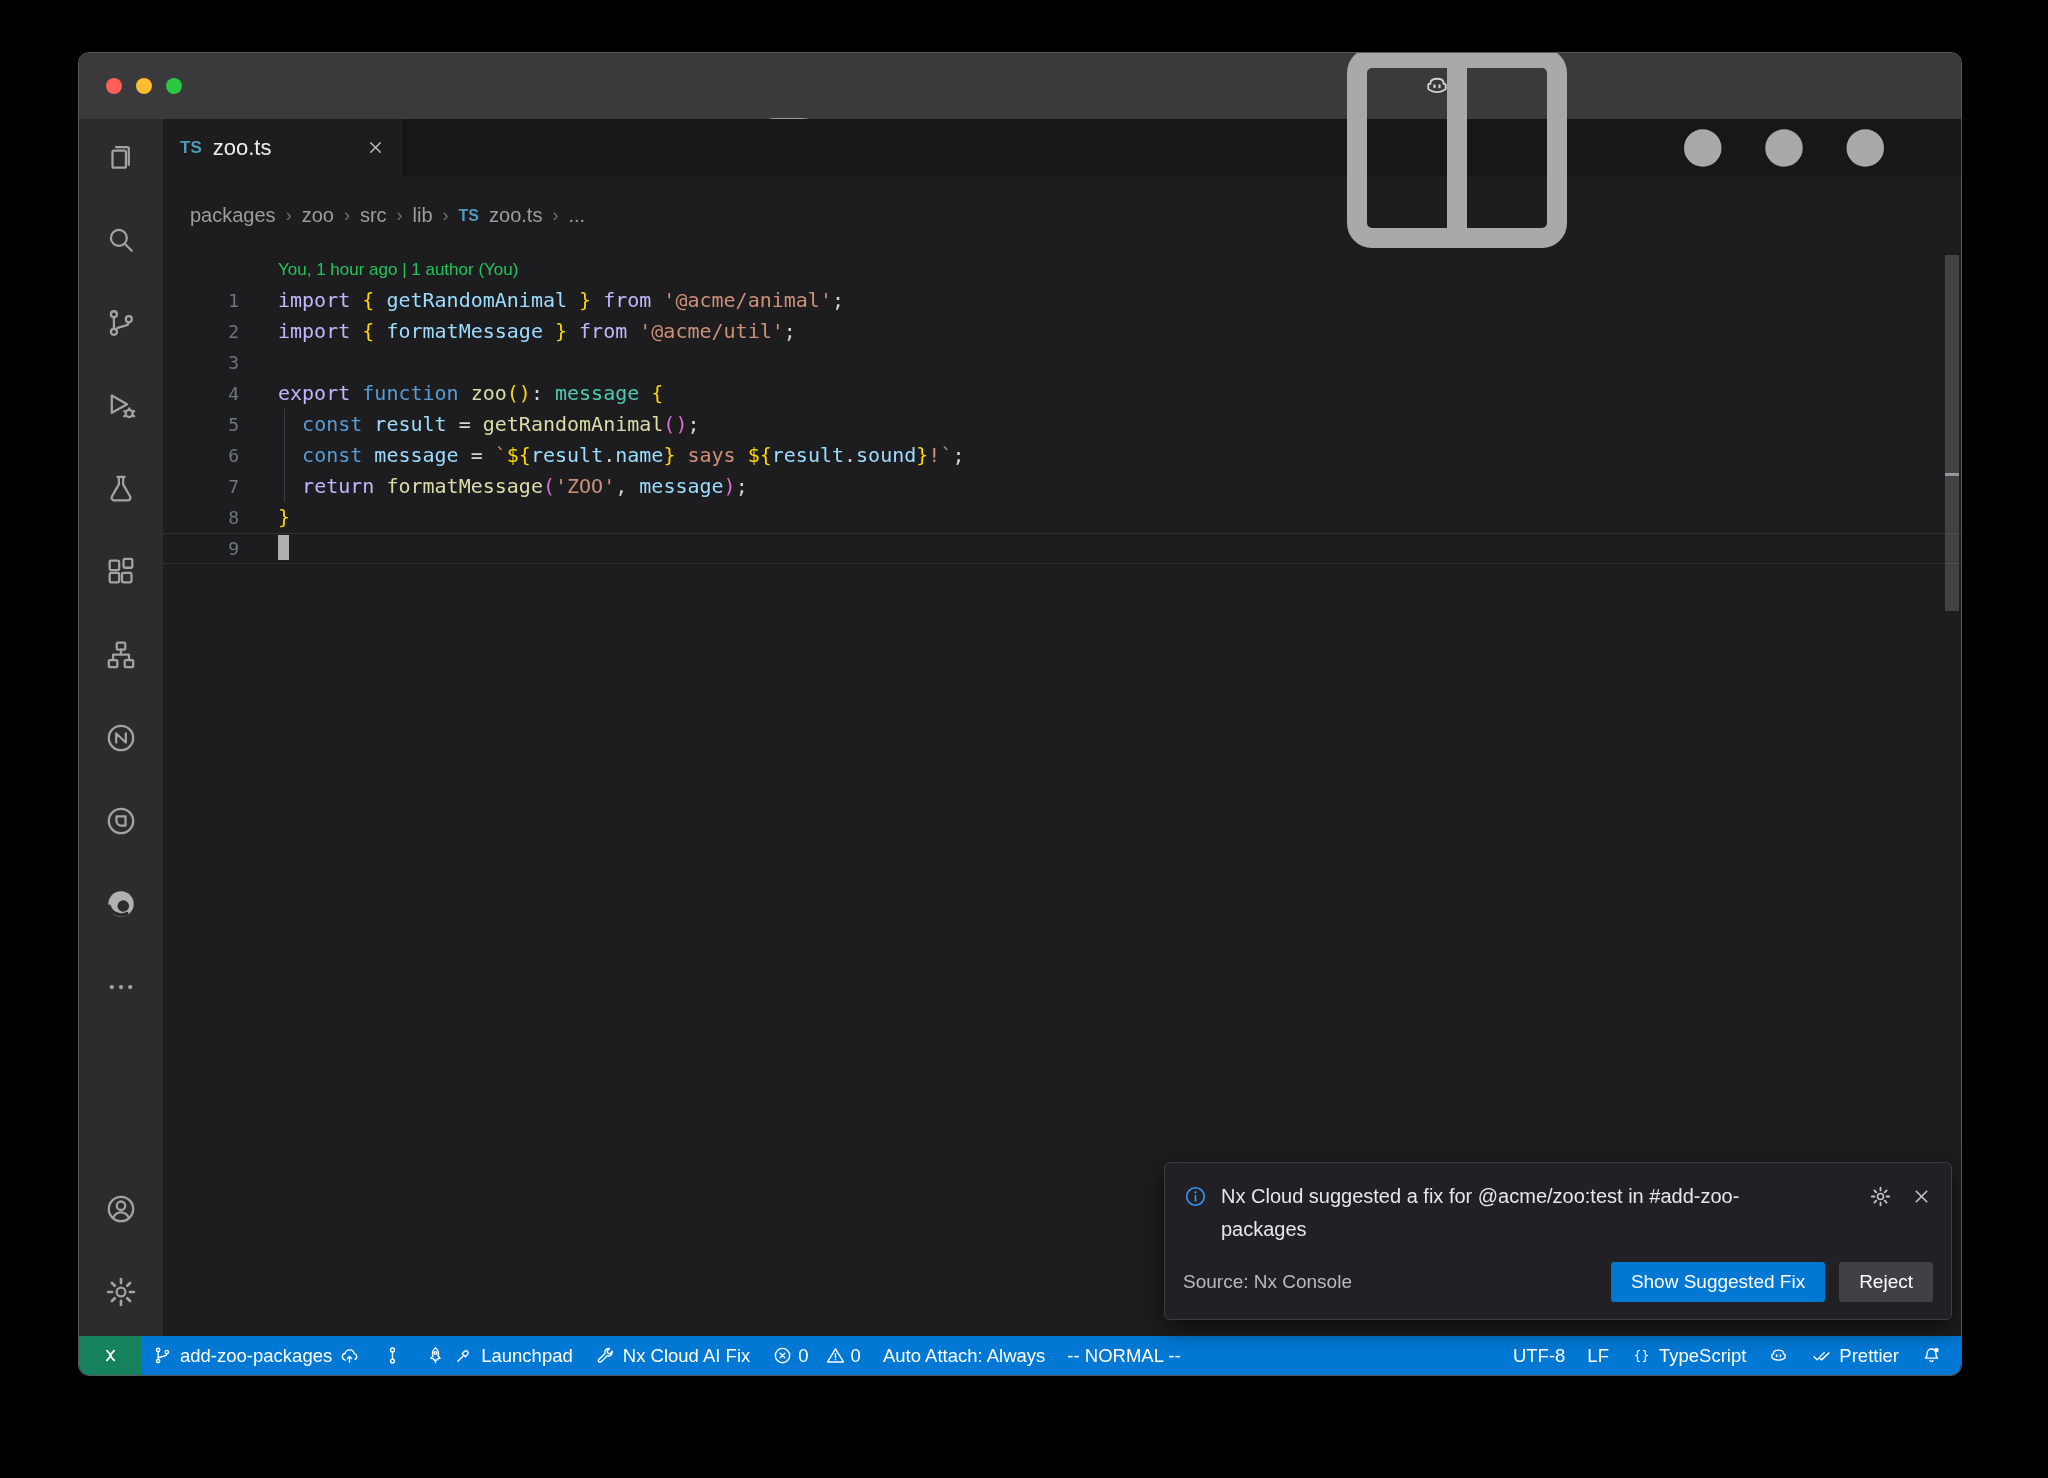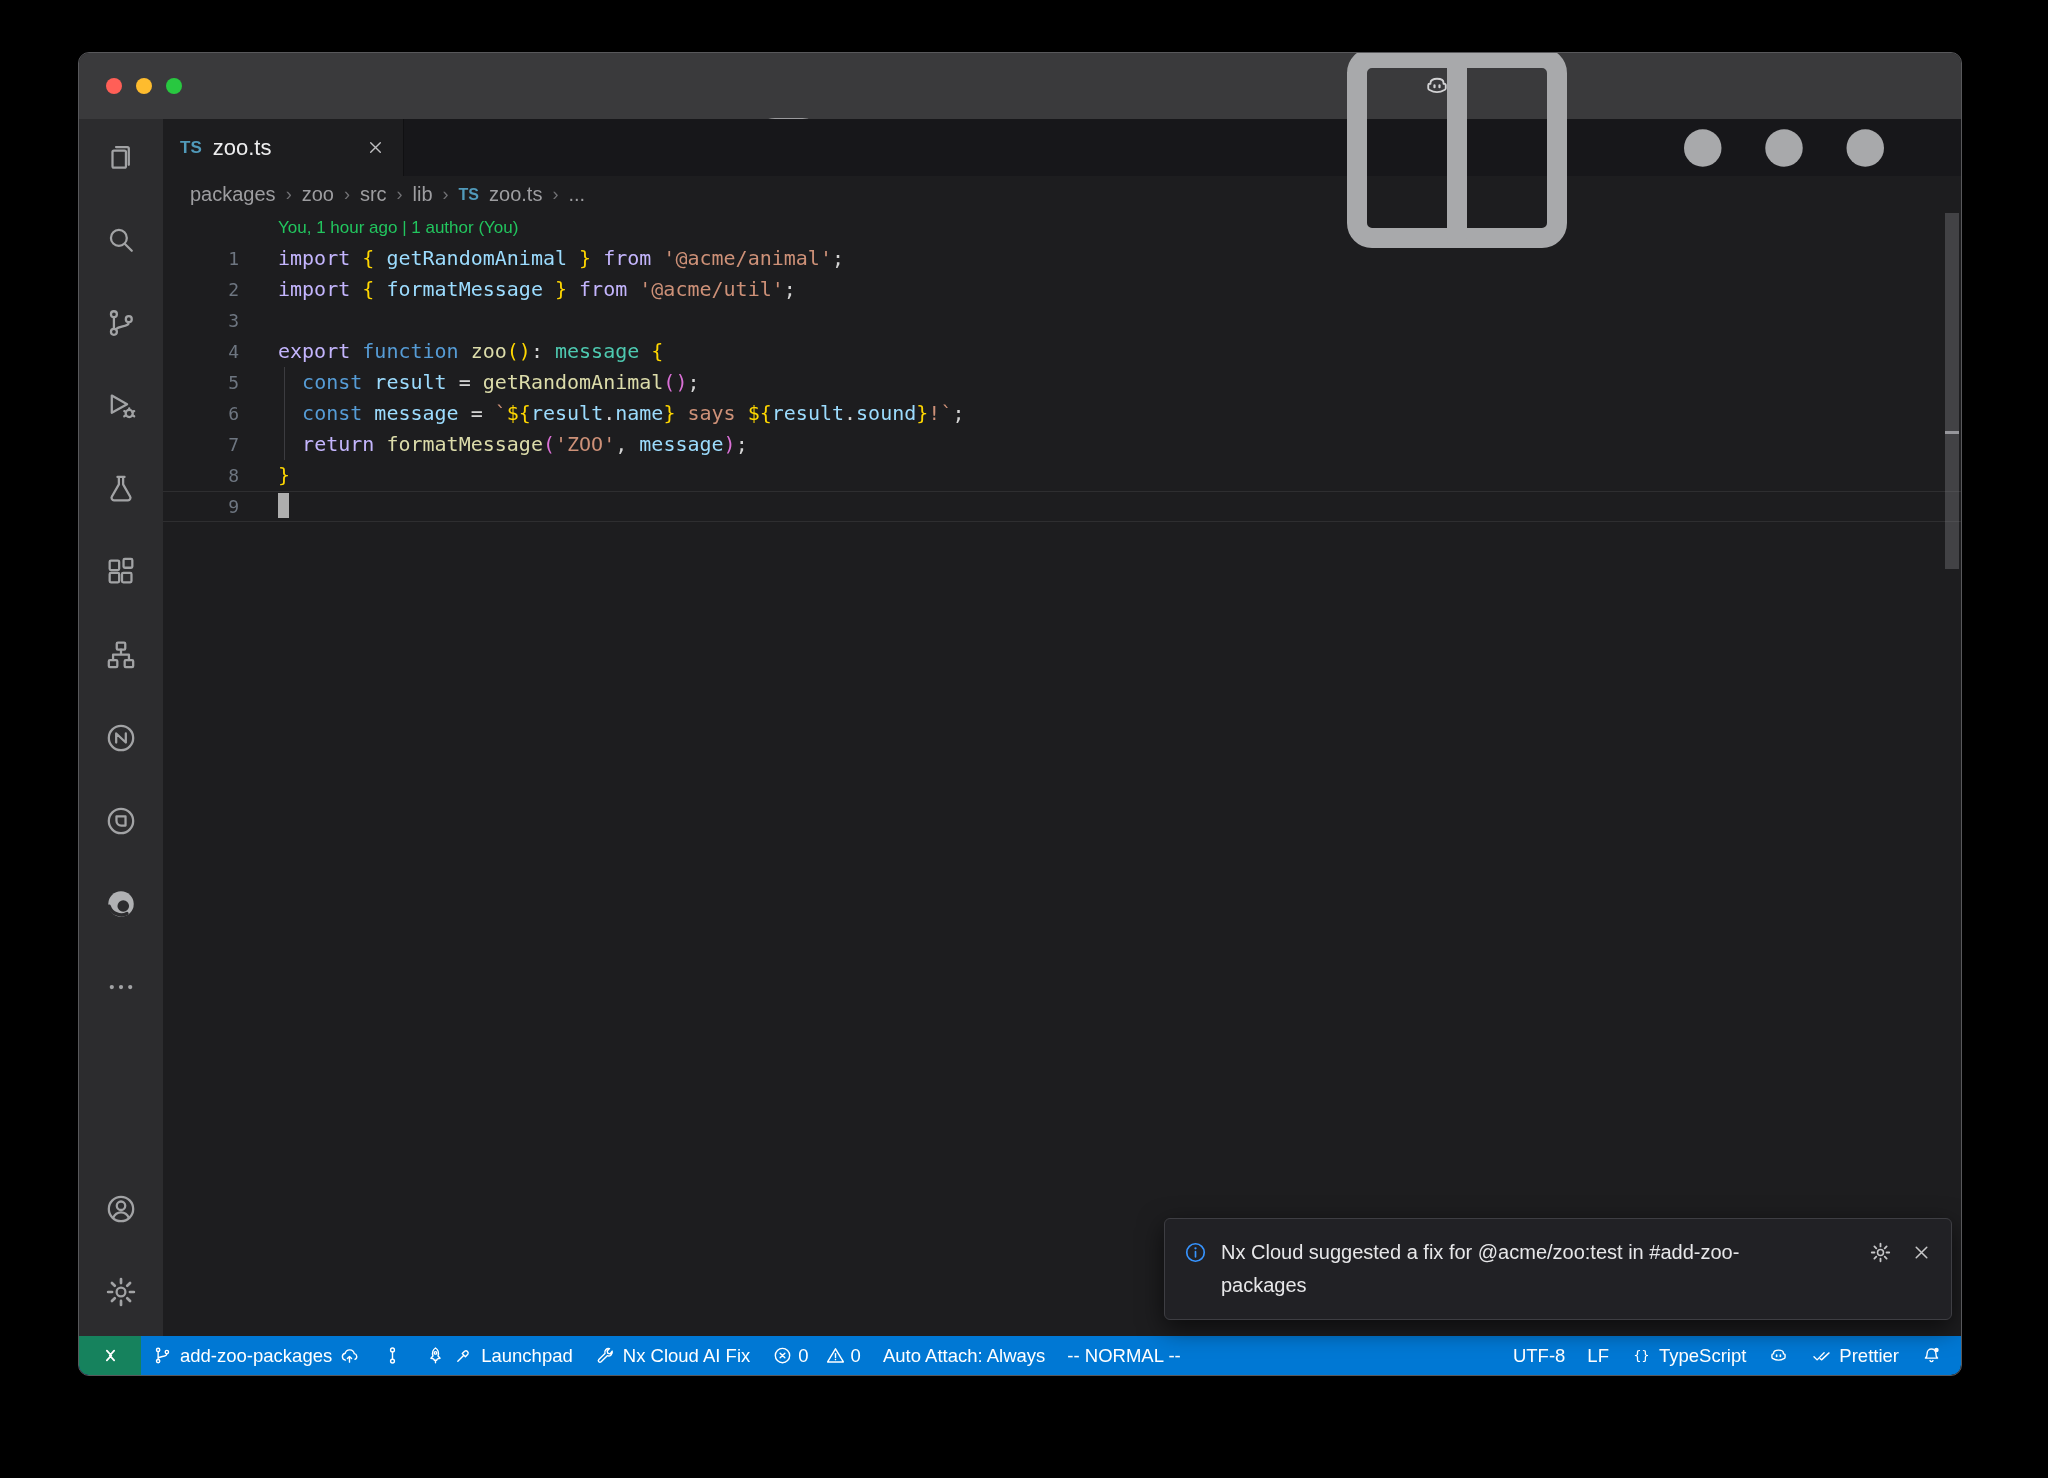--- a/index.html
+++ b/index.html
@@ -26,21 +26,21 @@
   .layout-controls .icon{width:27px;height:27px;}
   
   .wbody{flex:1;display:flex;min-height:0;}
   .activitybar{width:84px;background:var(--activitybar-bg,#2c2c2e);flex:none;
     display:flex;flex-direction:column;align-items:center;padding:21px 0 27px;}
   .ab-item{width:34px;height:34px;margin-bottom:49px;color:#a2a3a5;flex:none;}
   .ab-item .icon{width:34px;height:34px;display:block;}
   .ab-item.push{margin-top:auto;}
   .ab-item:last-child{margin-bottom:0;}
   
-  .main{flex:1;display:flex;flex-direction:column;min-width:0;background:var(--editor-bg,#1d1d1f);position:relative;}
+  .main{flex:1;display:flex;flex-direction:column;min-width:0;background:var(--editor-bg,#1d1d1f);position:relative;gap:21px;}
   .tabbar{height:57px;background:var(--tabbar-bg,#17171a);flex:none;display:flex;align-items:stretch;}
   .tab{width:206px;background:var(--editor-bg,#1d1d1f);display:flex;align-items:center;
     padding:0 17px;gap:11px;border-right:1px solid #101012;}
   .tab-badge{color:var(--ts-badge,#519aba);font-size:17px;font-weight:700;}
   .tab-label{color:#ededee;font-size:22px;}
   .tab-close{margin-left:auto;width:21px;height:21px;color:#bfbfc1;}
   .tab-actions{margin-left:auto;display:flex;align-items:center;gap:27px;padding-right:27px;color:#a8a9ab;}
   .tab-actions .icon{width:25px;height:25px;}
   .breadcrumb{height:37px;flex:none;display:flex;align-items:center;gap:10px;
     padding-left:27px;color:#9d9da0;font-size:20px;}
@@ -362,20 +362,27 @@
               <path d="M12 2.9v2.8 M12 18.3v2.8 M2.9 12h2.8 M18.3 12h2.8 M5.6 5.6l2 2 M16.4 16.4l2 2 M18.4 5.6l-2 2 M7.6 16.4l-2 2" stroke-width="1.9"></path>
             </svg>
           </span>
         <span class="icon" id="n-close">
             <svg viewBox="0 0 24 24" fill="none" stroke="currentColor" stroke-width="1.6" stroke-linecap="round" stroke-linejoin="round">
               <path d="M6.5 6.5l11 11 M17.5 6.5l-11 11"></path>
             </svg>
           </span>
       </div>
     </div>
+    <div class="n-bottom">
+      <span class="n-source">Source: Nx Console</span>
+      <div class="n-buttons">
+        <button class="btn btn-primary">Show Suggested Fix</button>
+        <button class="btn btn-secondary">Reject</button>
+      </div>
+    </div>
   </div>
 
   <div class="statusbar">
     <div class="sb-left" id="sb-left">
         <div class="sb-item remote">
           <span class="icon">
             <svg viewBox="0 0 24 24" fill="none" stroke="currentColor" stroke-width="1.9" stroke-linecap="round" stroke-linejoin="round">
               <path d="M8.2 7L12.8 12 8.2 17 M15.8 7l-4.6 5 4.6 5"></path>
             </svg>
           </span>

